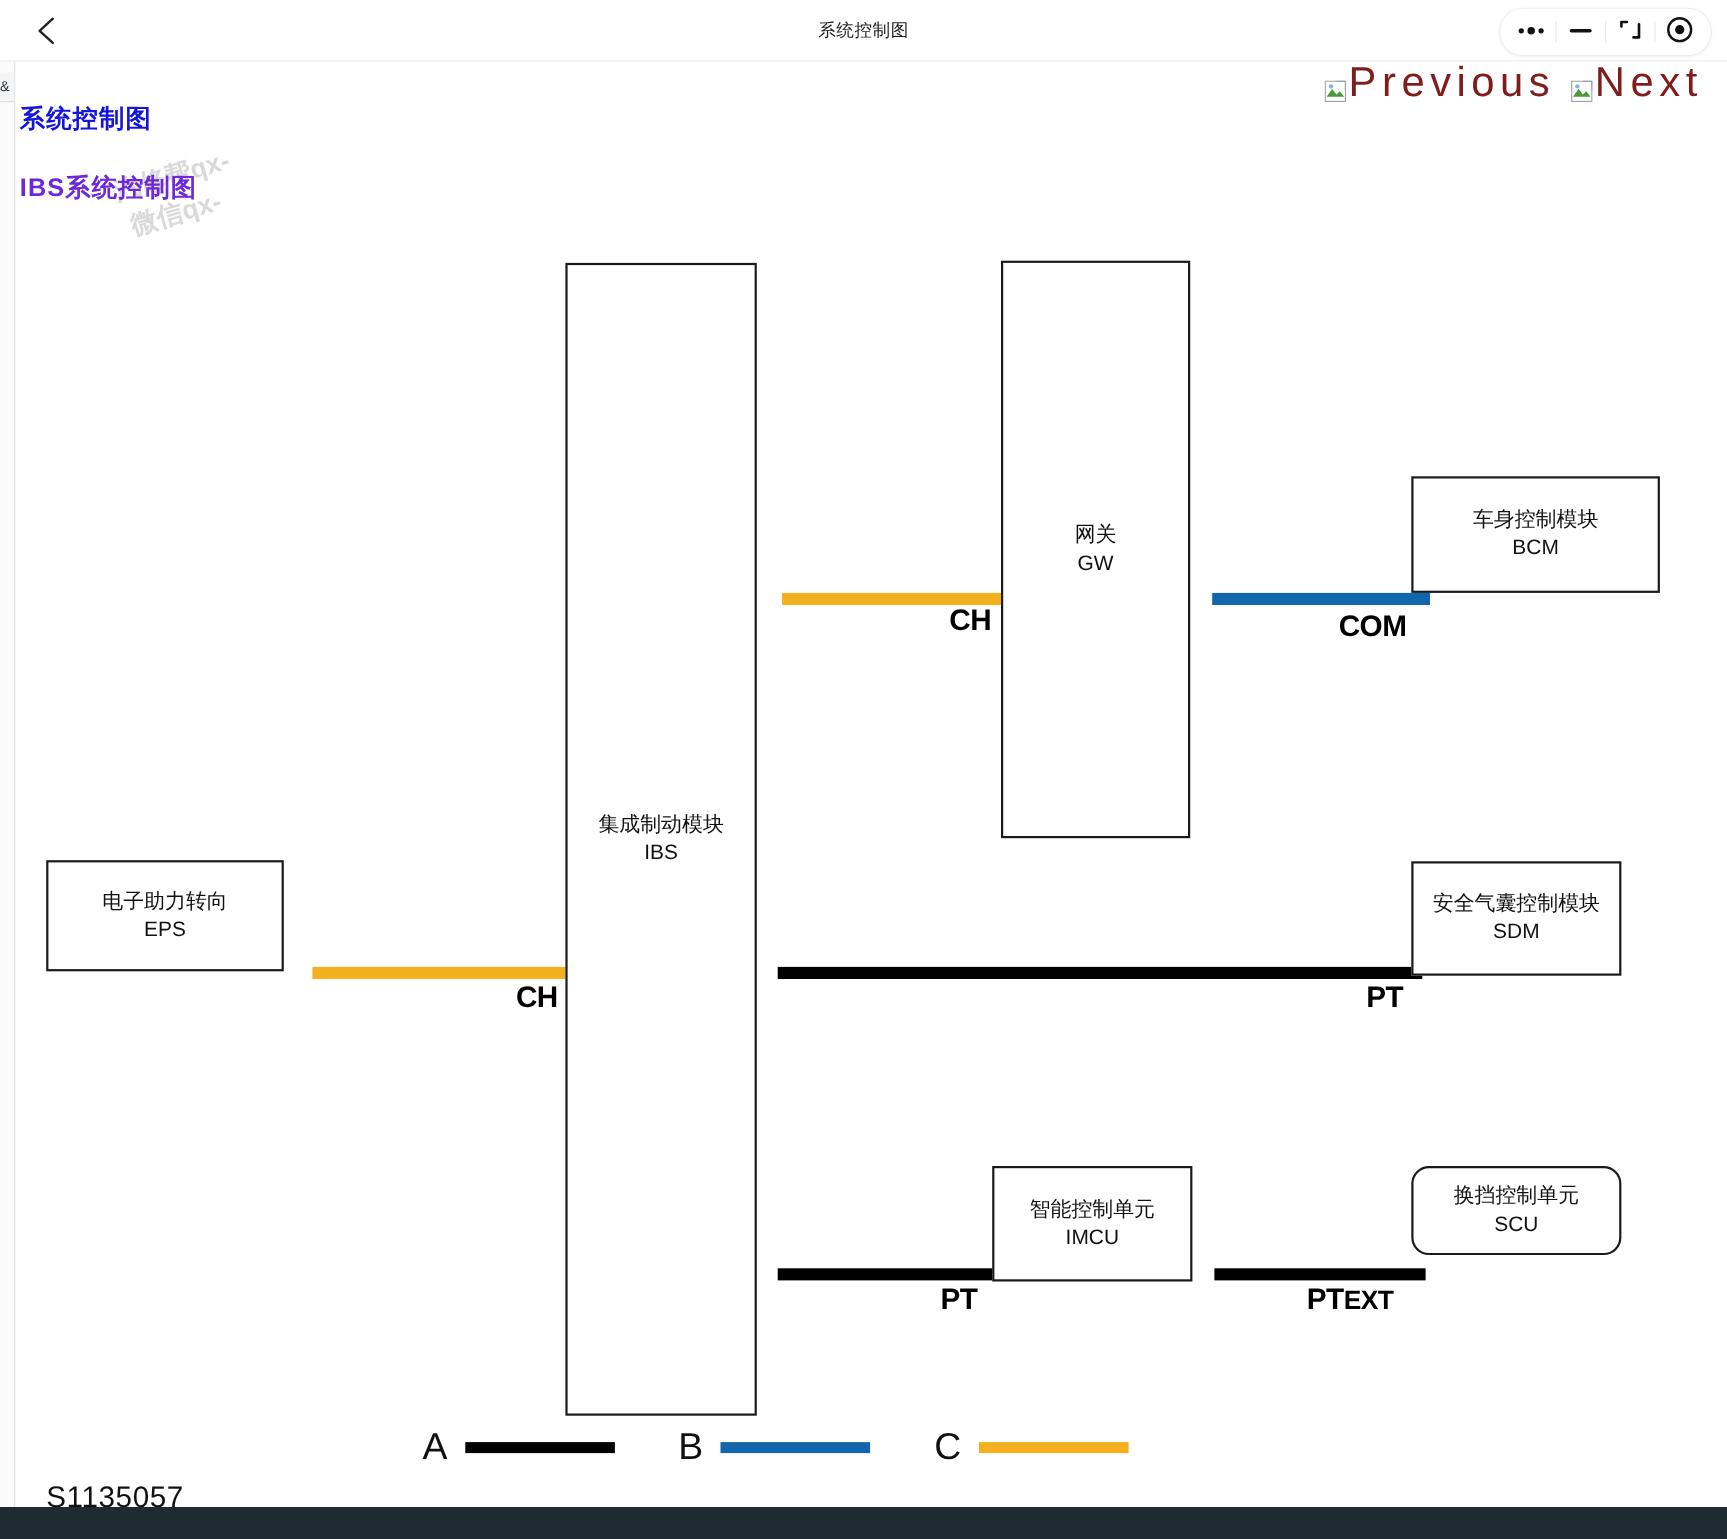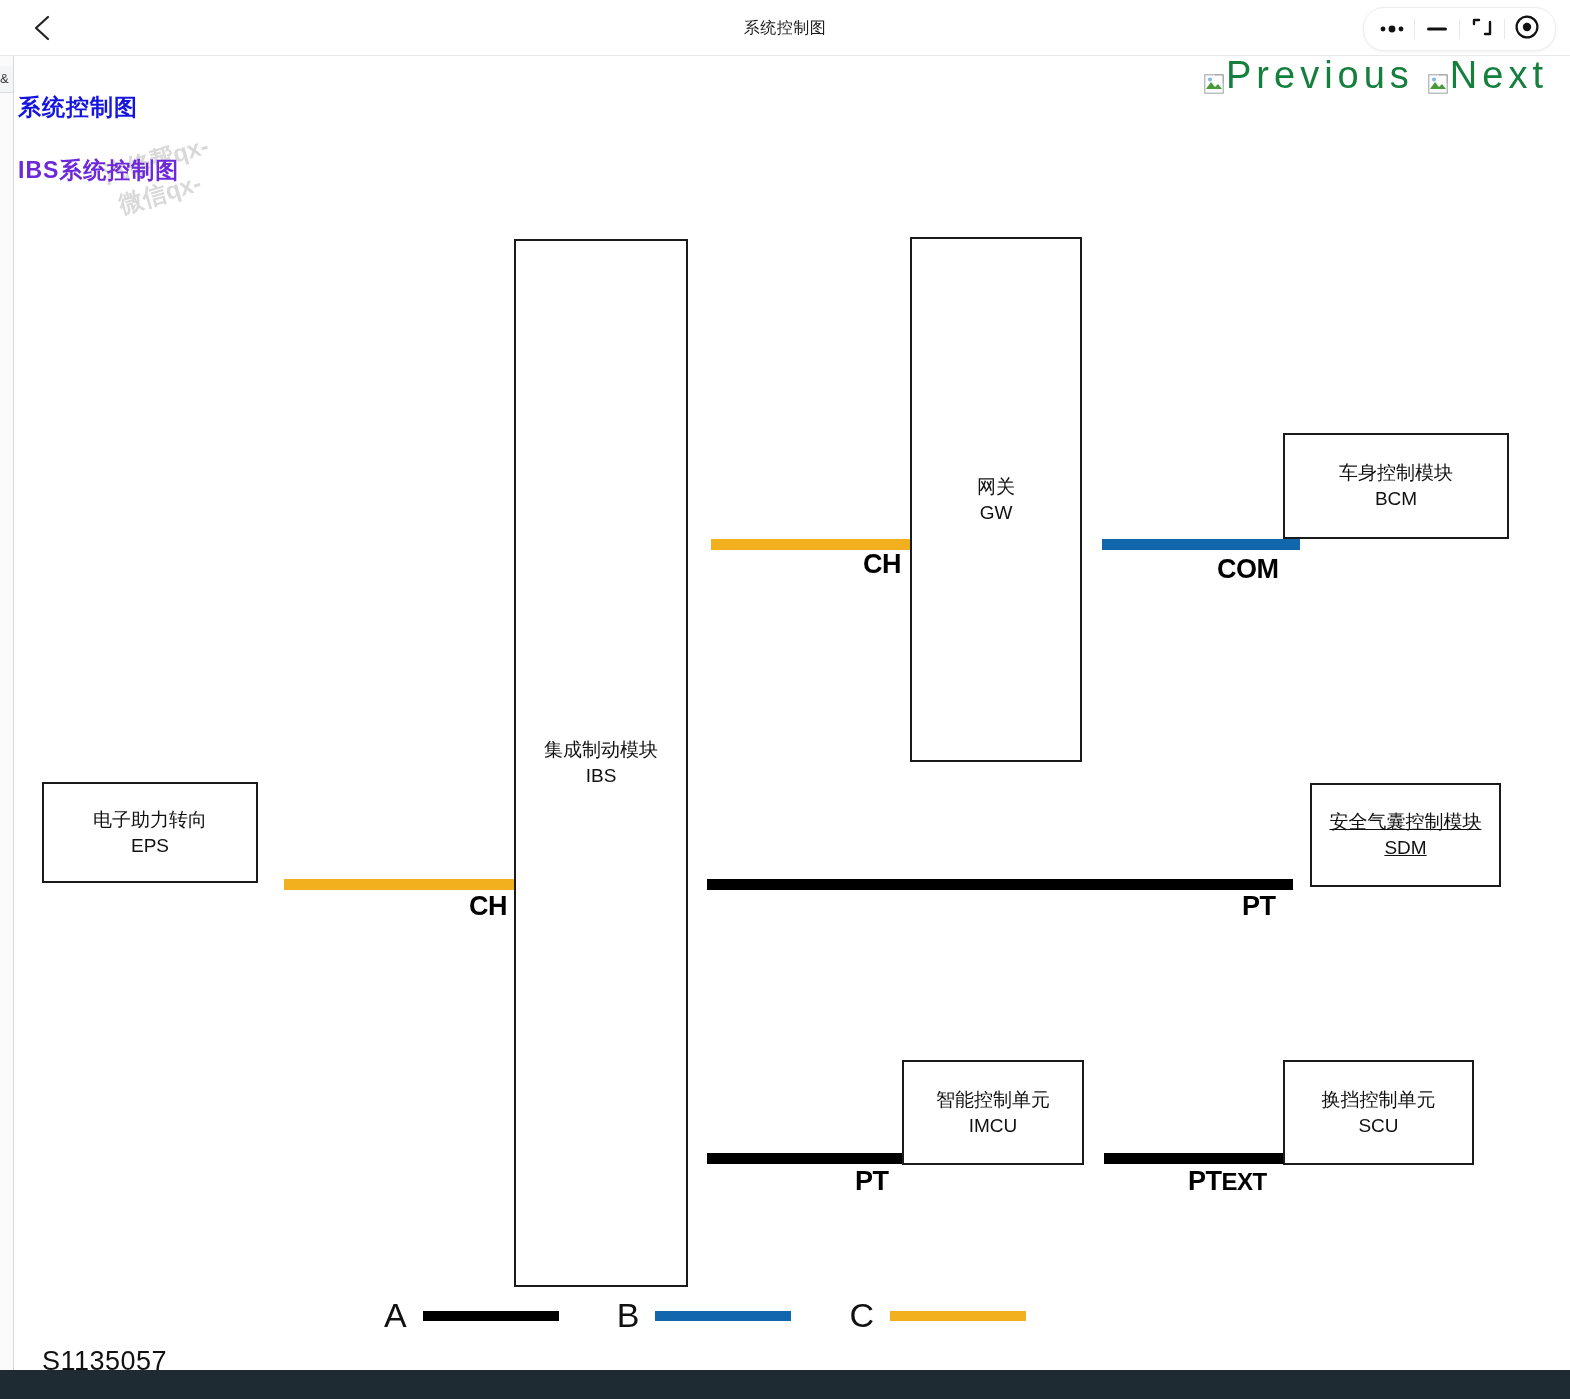--- a/index.html
+++ b/index.html
@@ -143,21 +143,21 @@
     display: flex;
     align-items: flex-start;
     gap: 14px;
   }
   .pager-link {
     display: flex;
     align-items: flex-end;
     cursor: pointer;
     font-size: 38px;
     letter-spacing: 5px;
-    color: #15803d;
+    color: #7f1d1d;
     white-space: nowrap;
     line-height: 1;
   }
   .broken-img {
     width: 20px; height: 20px;
     flex: 0 0 20px;
     margin-right: 2px;
     align-self: flex-start;
     margin-top: 6px;
   }
@@ -383,31 +383,31 @@
     <div class="node" style="left:1269px; top:377px; width:226px; height:106px;">
       <div class="cn">车身控制模块</div>
       <div class="en">BCM</div>
     </div>
 
     <div class="node" style="left:28px; top:726px; width:216px; height:101px;">
       <div class="cn">电子助力转向</div>
       <div class="en">EPS</div>
     </div>
 
-    <div class="node" style="left:1296px; top:727px; width:191px; height:104px;text-decoration:underline;">
+    <div class="node" style="left:1269px; top:727px; width:191px; height:104px;">
       <div class="cn">安全气囊控制模块</div>
       <div class="en">SDM</div>
     </div>
 
     <div class="node" style="left:888px; top:1004px; width:182px; height:105px;">
       <div class="cn">智能控制单元</div>
       <div class="en">IMCU</div>
     </div>
 
-    <div class="node" style="left:1269px; top:1004px; width:191px; height:105px;">
+    <div class="node" style="left:1269px; top:1004px; width:191px; height:81px;border-radius:16px;">
       <div class="cn">换挡控制单元</div>
       <div class="en">SCU</div>
     </div>
 
     <div class="legend">
       <div class="legend-item">
         <span class="legend-letter">A</span>
         <span class="legend-swatch sw-black"></span>
       </div>
       <div class="legend-gap"></div>

